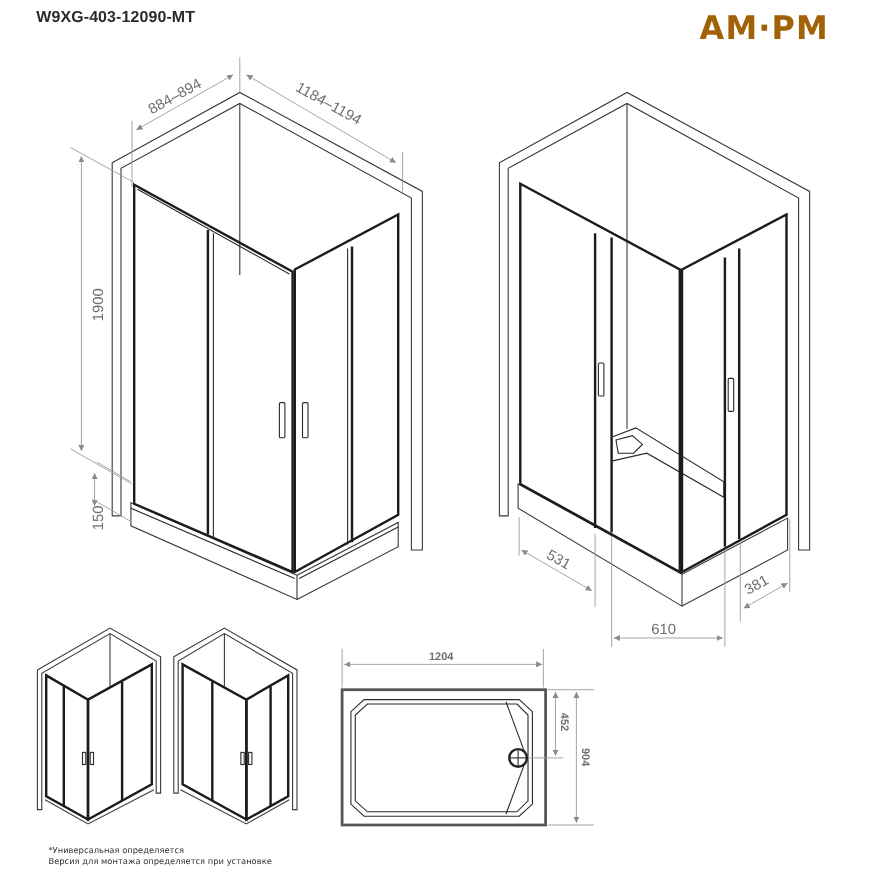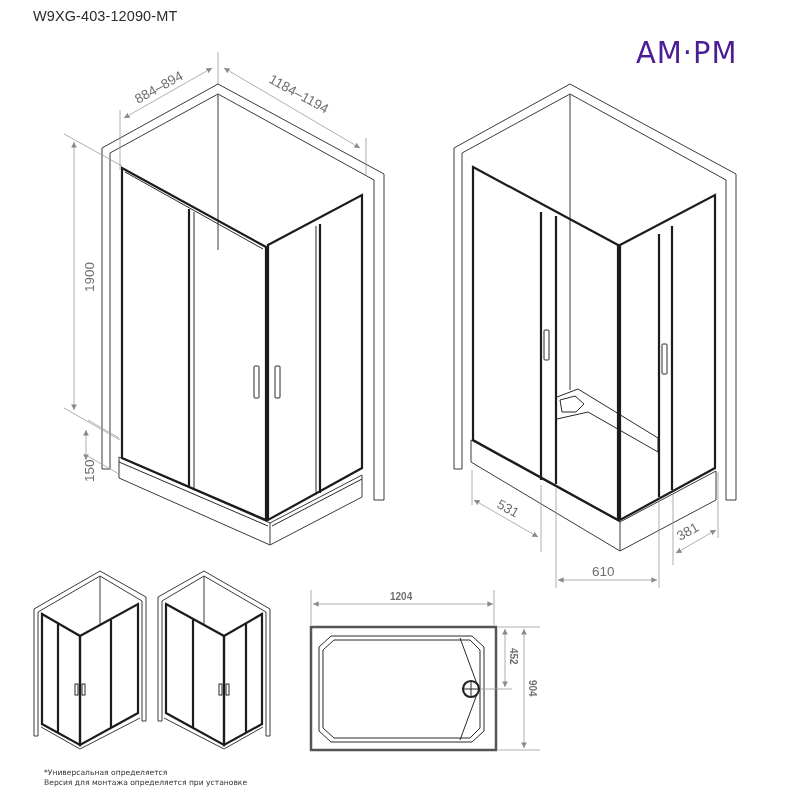--- a/index.html
+++ b/index.html
@@ -1,22 +1,22 @@
 <!DOCTYPE html>
 <html><head>
 <meta charset="utf-8">
 <style>
   html, body { margin: 0; padding: 0; background: #ffffff; }
   body { width: 800px; height: 800px; position: relative; overflow: hidden;
          font-family: "Liberation Sans", sans-serif; }
-  .title { position: absolute; left: 33px; top: 8px; font-size: 14.5px; font-weight: normal;
+  .title { position: absolute; left: 33px; top: 8px; font-size: 14.5px; font-weight: bold;
            color: #2b2b2b; letter-spacing: 0.1px; }
-  .logo { position: absolute; left: 636px; top: 8px; font-size: 29px; color: #4c1d95;
-          font-family: "DejaVu Sans", sans-serif; font-weight: normal; letter-spacing: 1px;
-          transform: scaleY(1.02); margin-top: 28px; }
+  .logo { position: absolute; left: 636px; top: 8px; font-size: 29px; color: #a16207;
+          font-family: "DejaVu Sans", sans-serif; font-weight: bold; letter-spacing: 1px;
+          transform: scaleY(1.02); }
   .note { position: absolute; left: 44px; top: 768px; font-size: 7.6px; color: #333333;
           line-height: 10px; font-family: "DejaVu Sans", sans-serif; }
   svg.drawing { position: absolute; left: 0; top: 0; }
   .dim-text { font-family: "Liberation Sans", sans-serif; font-size: 13.5px; fill: #6f6f6f; }
   .dim-text-s { font-family: "Liberation Sans", sans-serif; font-size: 10px; fill: #6f6f6f; font-weight: bold; }
   .wall { fill: none; stroke: #3a3a3a; stroke-width: 1; }
   .frame { fill: none; stroke: #1c1c1c; stroke-width: 2.2; }
   .frame-thin { fill: none; stroke: #2a2a2a; stroke-width: 1; }
   .dim { fill: none; stroke: #9a9a9a; stroke-width: 0.8; }
   .arrow { fill: #8a8a8a; }

